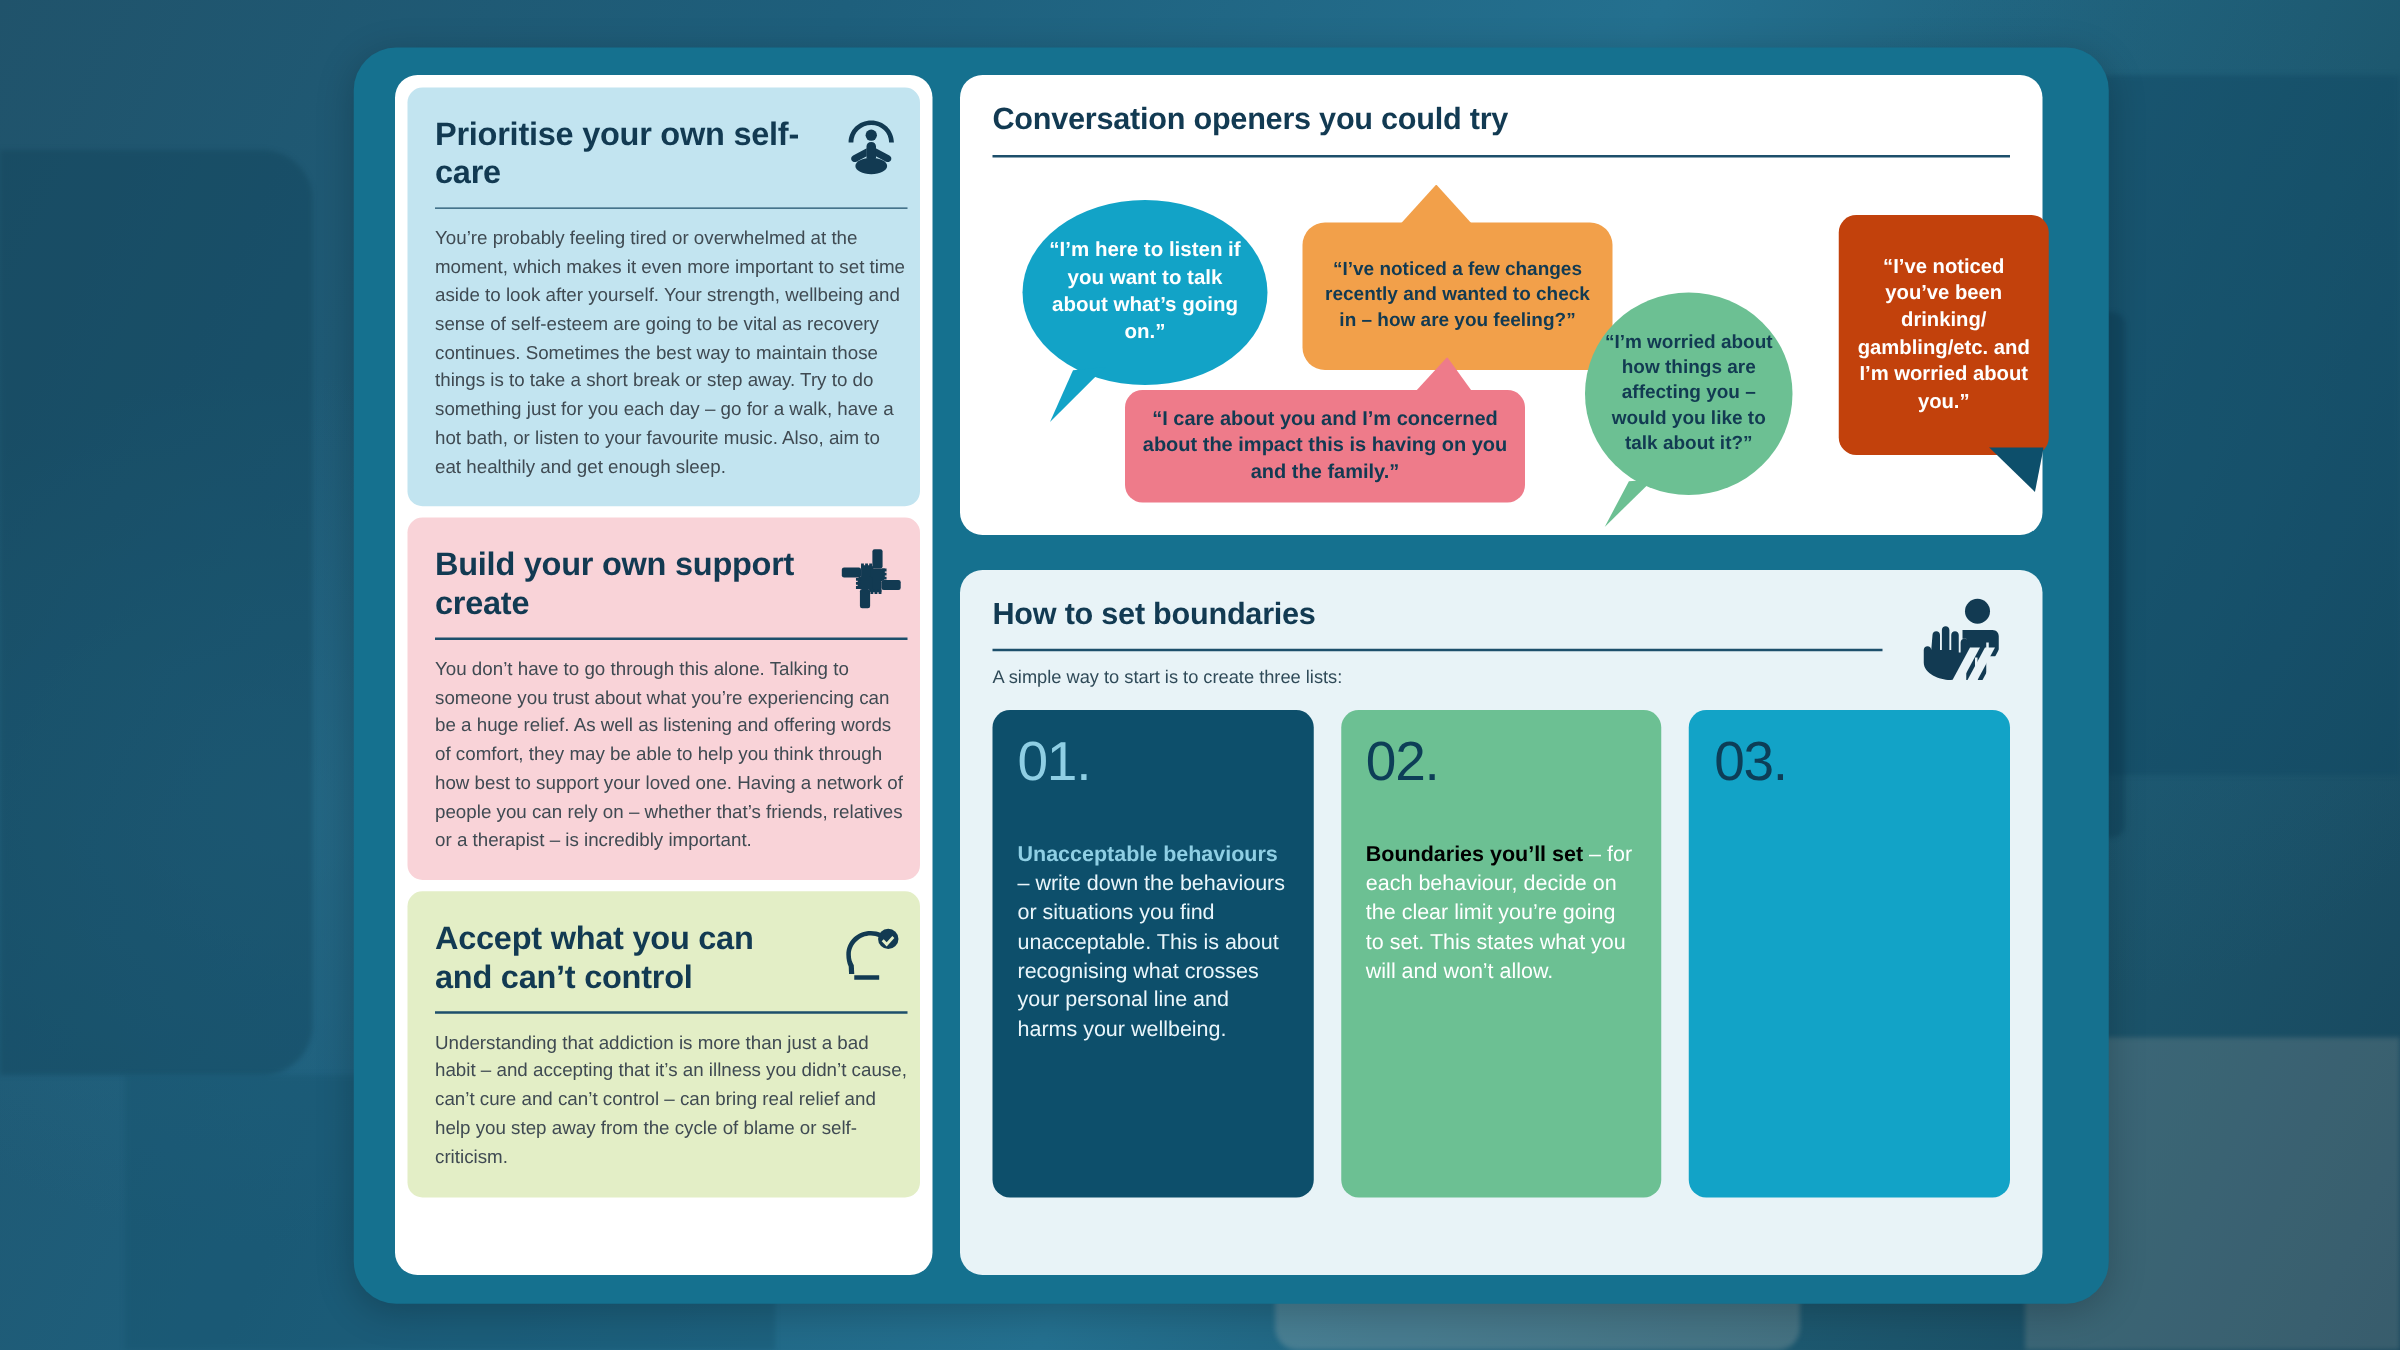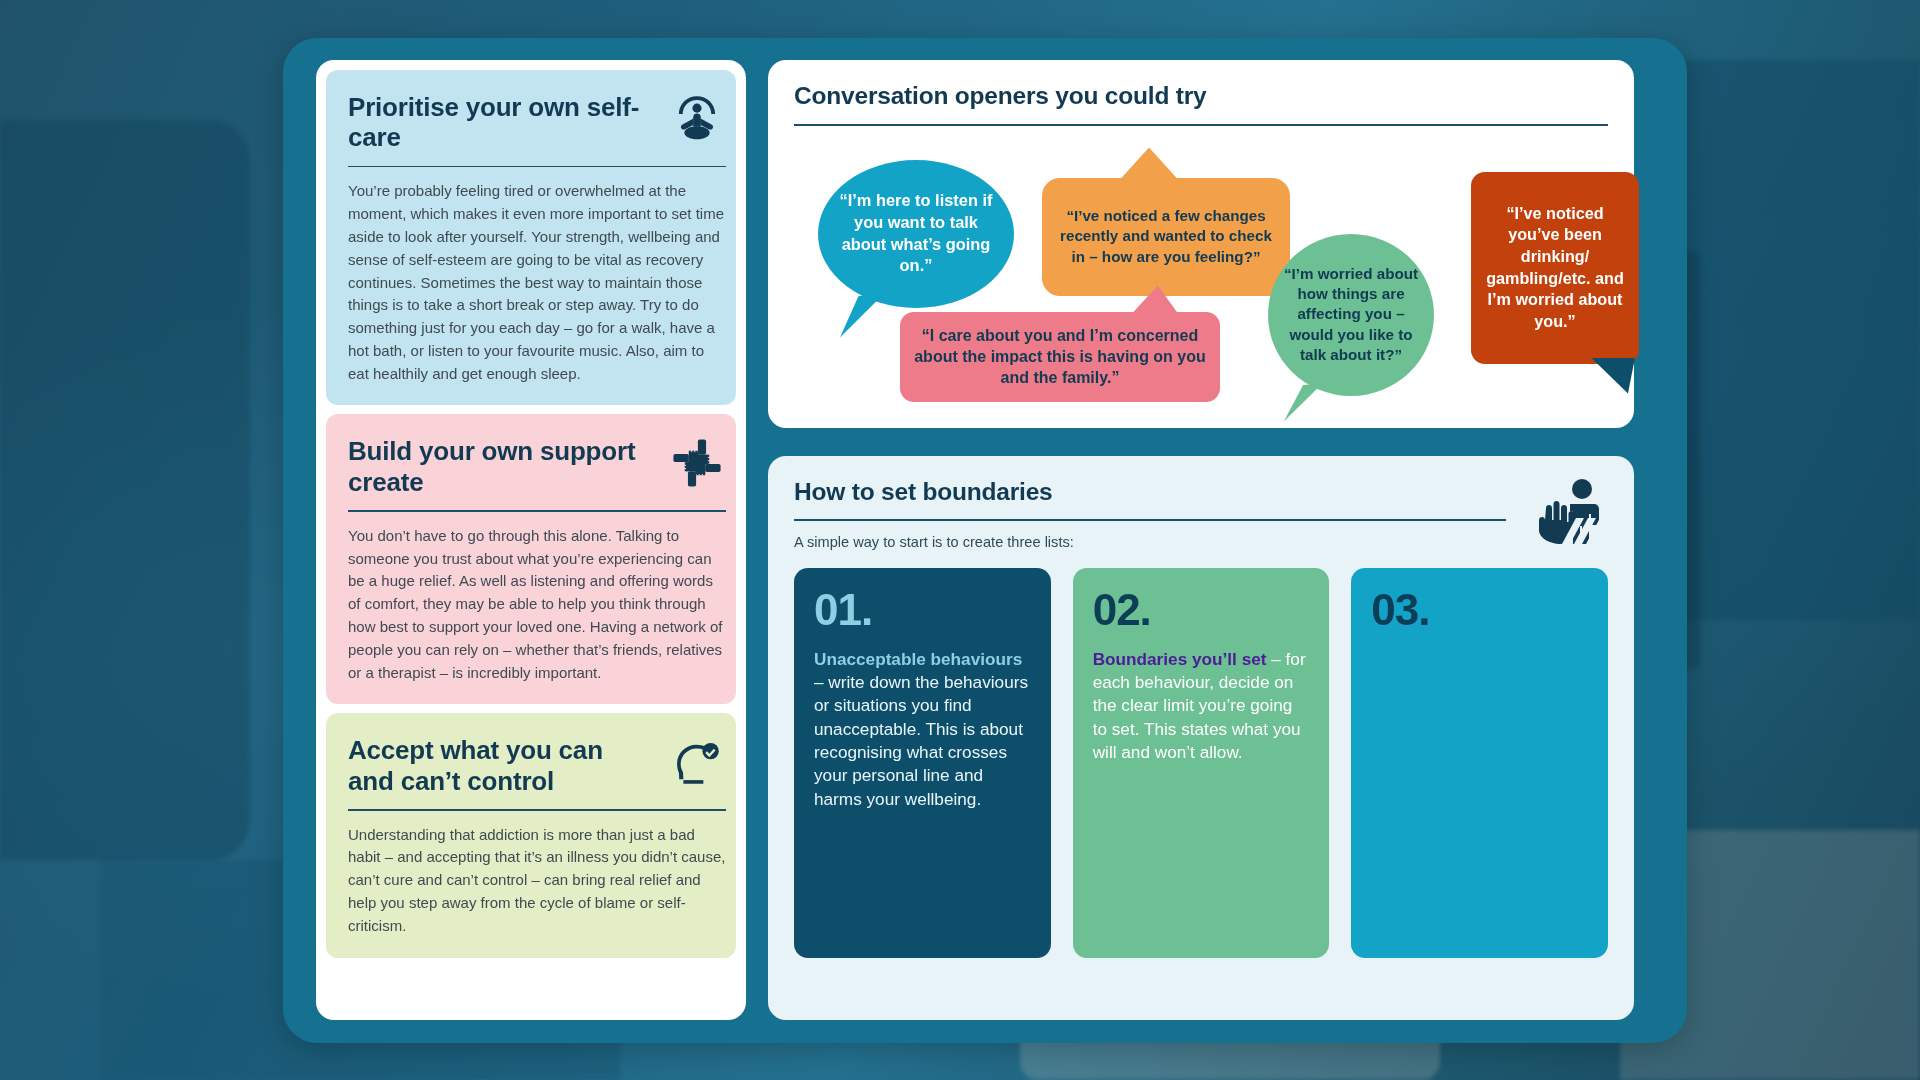--- a/index.html
+++ b/index.html
@@ -266,40 +266,40 @@
     border-radius: 14px;
     padding: 20px 20px 24px 20px;
     min-height: 390px;
   }
   .step.navy  { background: #0d4f6b; }
   .step.green { background: #6cc093; }
   .step.cyan  { background: #12a3c7; }
 
   .step-num {
     font-size: 44px;
-    font-weight: 700;
+    font-weight: 400;
     line-height: 1;
     letter-spacing: -1px;
-    margin-bottom: 16px;
+    margin-bottom: 40px;
   }
   .step.navy  .step-num { color: #8fcfe4; }
   .step.green .step-num { color: #0d3e57; }
   .step.cyan  .step-num { color: #0d3e57; }
 
   .step-txt {
     font-size: 17.2px;
     line-height: 1.36;
   }
   .step.navy  .step-txt { color: #eaf6fb; }
   .step.green .step-txt { color: #ffffff; }
   .step.cyan  .step-txt { color: #ffffff; }
 
   .step-lead { font-weight: 700; }
   .step.navy  .step-lead { color: #8fcfe4; }
-  .step.green .step-lead { color: #4c1d95; }
+  .step.green .step-lead { color: #000000; }
   .step.cyan  .step-lead { color: #0d3e57; }
 </style>
 </head>
 <body>
 
 <div id="page">
 
   <div class="bg-photo"></div>
   <div class="bg-blob bg-b1"></div>
   <div class="bg-blob bg-b2"></div>

